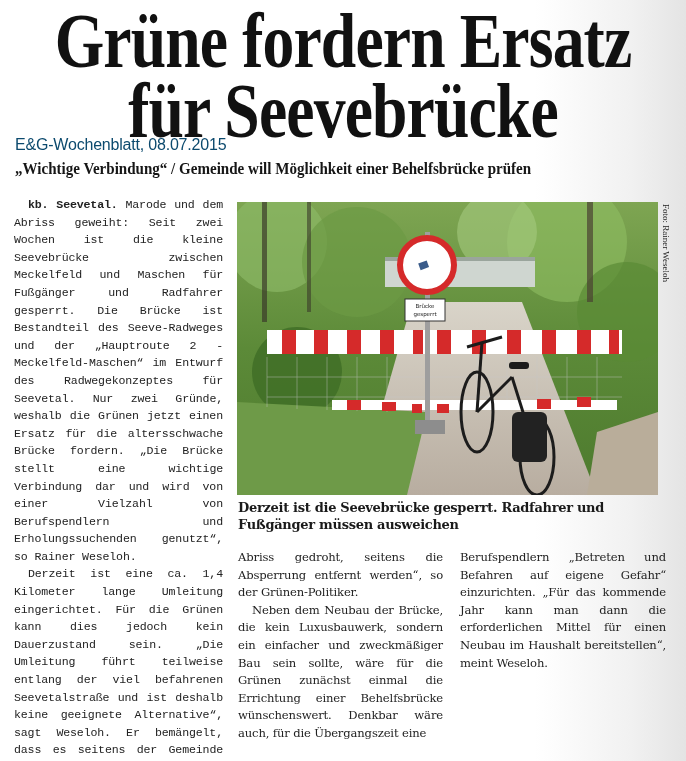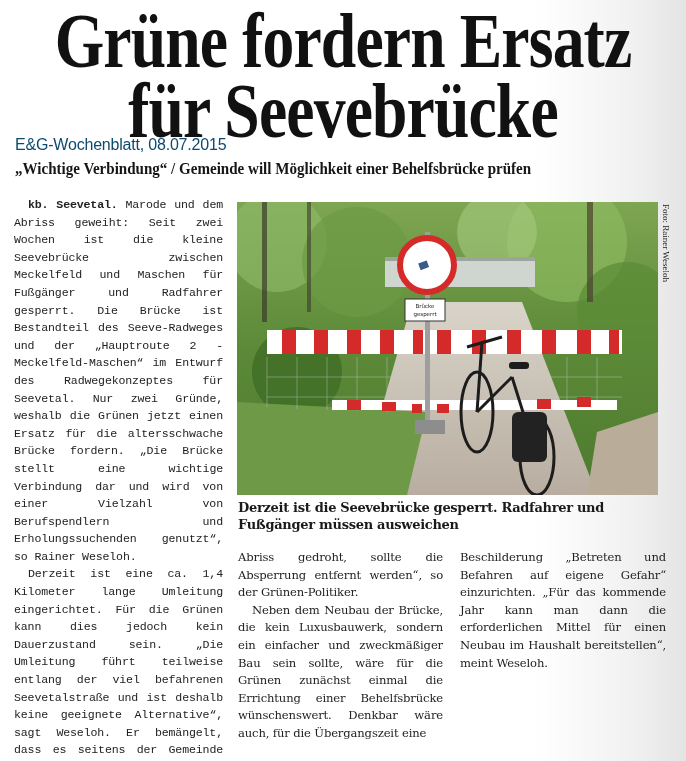--- a/index.html
+++ b/index.html
@@ -196,19 +196,19 @@
     <rect x="272" y="160" width="20" height="7" fill="#1c1c1c" rx="3"></rect>
     <rect x="275" y="210" width="35" height="50" fill="#222" rx="6"></rect>
   </svg>
 </div>
 
 <div class="credit">Foto: Rainer Weseloh</div>
 
 <div class="caption">Derzeit ist die Seevebrücke gesperrt. Radfahrer und Fußgänger müssen ausweichen</div>
 
 <div class="col col2">
-  <p>Abriss gedroht, sollte die Absperrung entfernt werden“, so der Grünen-Politiker.</p>
+  <p>Abriss gedroht, seitens die Absperrung entfernt werden“, so der Grünen-Politiker.</p>
   <p class="indent">Neben dem Neubau der Brücke, die kein Luxusbauwerk, sondern ein einfacher und zweckmäßiger Bau sein sollte, wäre für die Grünen zunächst einmal die Errichtung einer Behelfsbrücke wünschenswert. Denkbar wäre auch, für die Übergangszeit eine</p>
 </div>
 
 <div class="col col3">
-  <p>Beschilderung „Betreten und Befahren auf eigene Gefahr“ einzurichten. „Für das kommende Jahr kann man dann die erforderlichen Mittel für einen Neubau im Haushalt bereitstellen“, meint Weseloh.</p>
+  <p>Berufspendlern „Betreten und Befahren auf eigene Gefahr“ einzurichten. „Für das kommende Jahr kann man dann die erforderlichen Mittel für einen Neubau im Haushalt bereitstellen“, meint Weseloh.</p>
 </div>
 
 </body></html>

